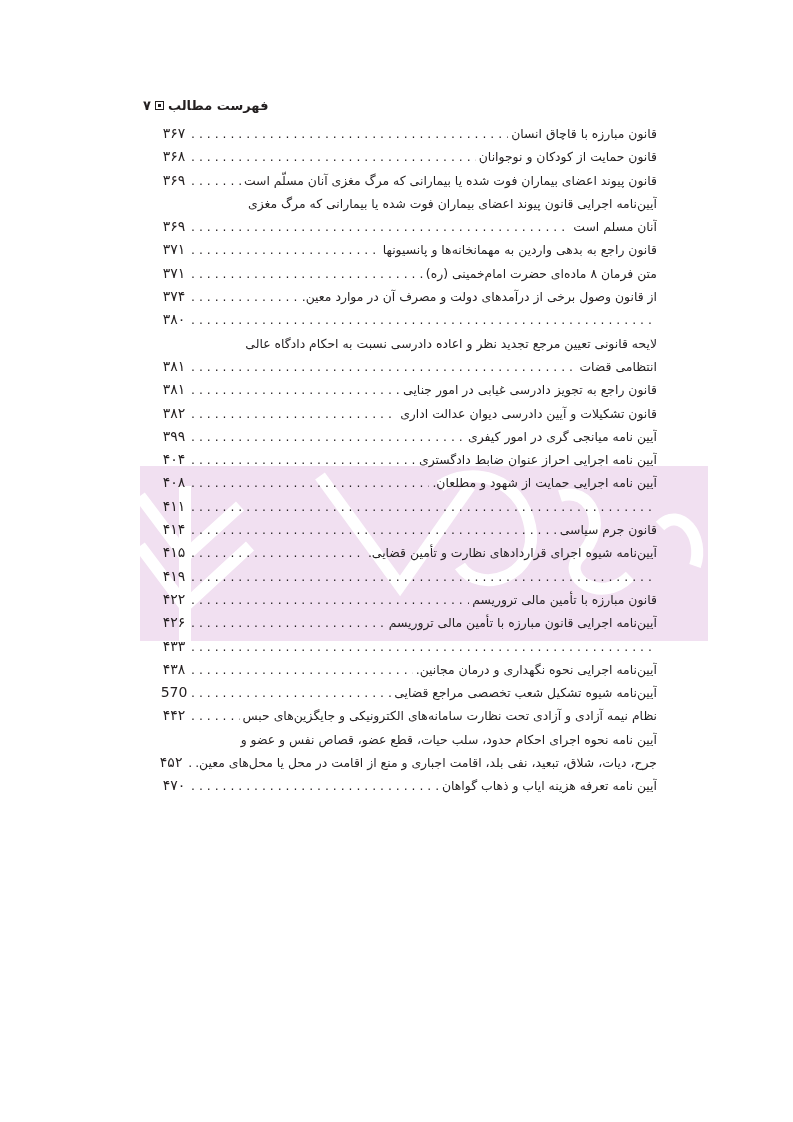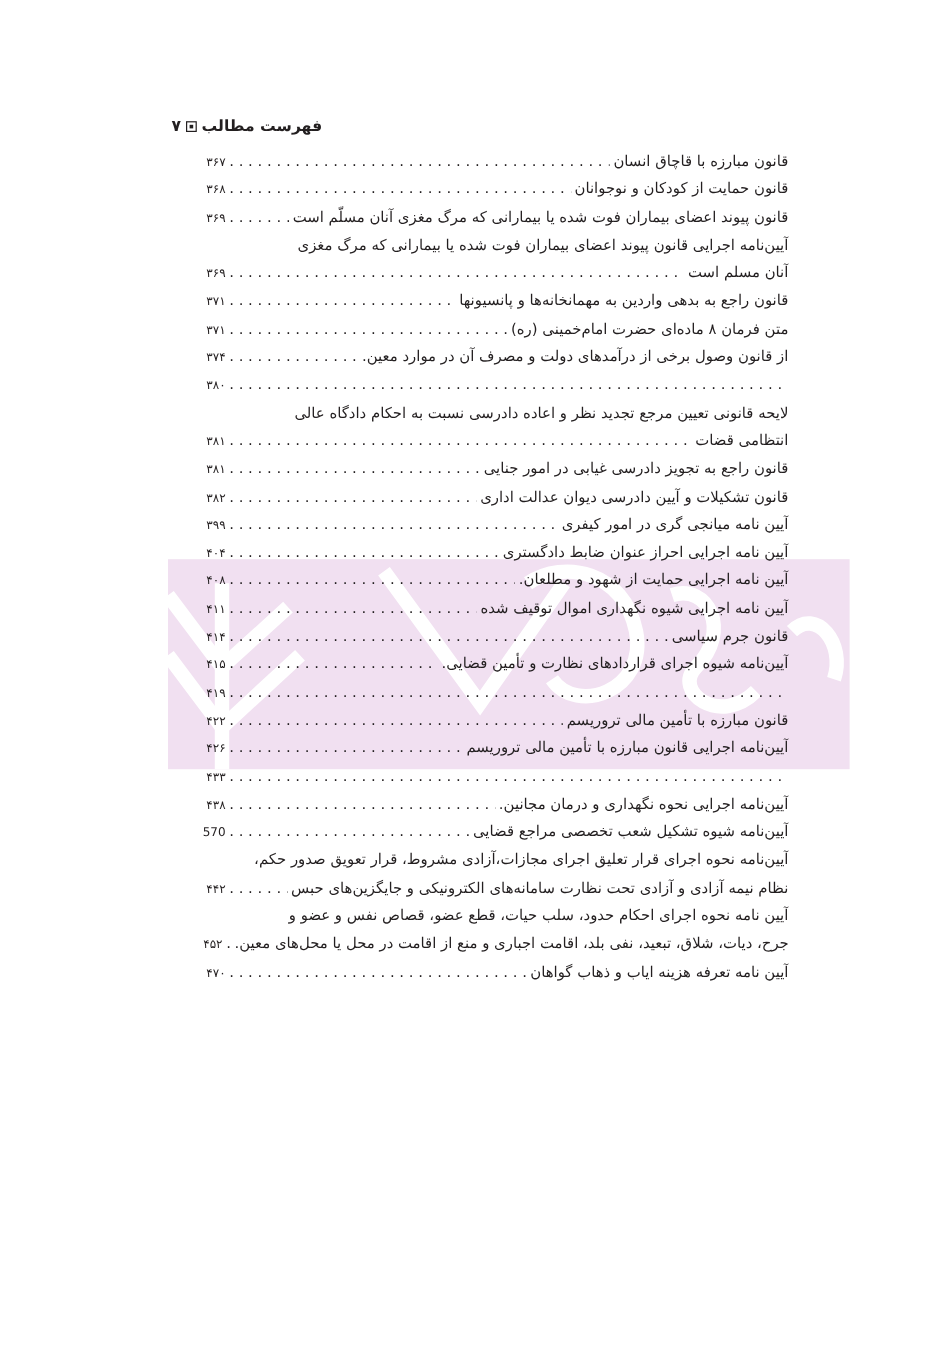--- a/index.html
+++ b/index.html
@@ -13,21 +13,21 @@
   .header .sq { display:inline-block; width:7px; height:7px; border:1px solid #231f20;
                 position:relative; }
   .header .sq::after { content:""; position:absolute; left:2px; top:2px; width:3px; height:3px; background:#231f20; }
   .toc { position:absolute; left:160px; top:122px; width:497px; direction:rtl; }
   .row { display:flex; align-items:baseline; height:23.3px; font-size:12.4px; line-height:23.3px;
          white-space:nowrap; overflow:hidden; }
   .row .title { flex:0 0 auto; }
   .row .dots { flex:1 1 auto; overflow:hidden; letter-spacing:2px; color:#231f20; margin:0 3px;
                text-align:left; direction:ltr; }
   .row .dots::before { content:". . . . . . . . . . . . . . . . . . . . . . . . . . . . . . . . . . . . . . . . . . . . . . . . . . . . . . . . . . . . . . . . . . . . ."; white-space:nowrap; letter-spacing:0; }
-  .row .page { flex:0 0 auto; font-size:10px; min-width:28px; text-align:right; }
+  .row .page { flex:0 0 auto; font-size:14px; min-width:28px; text-align:center; }
   .row.cont { }
 </style>
 </head>
 <body>
 
 <div class="watermark">
   <svg width="568" height="175" viewBox="0 0 568 175">
     <g fill="none" stroke="#ffffff" stroke-width="12">
       <path d="M45 20 L45 175"></path>
       <path d="M0 30 L45 90 L100 40"></path>
@@ -117,21 +117,20 @@
       <span class="title">آیین نامه اجرایی احراز عنوان ضابط دادگستری</span>
       <span class="dots"></span>
       <span class="page">۴۰۴</span>
     </div>
   <div class="row">
       <span class="title">آیین نامه اجرایی حمایت از شهود و مطلعان.</span>
       <span class="dots"></span>
       <span class="page">۴۰۸</span>
     </div>
   <div class="row">
-      <span class="title">آیین نامه اجرایی شیوه نگهداری اموال توقیف شده</span>
       <span class="dots"></span>
       <span class="page">۴۱۱</span>
     </div>
   <div class="row">
       <span class="title">قانون جرم سیاسی</span>
       <span class="dots"></span>
       <span class="page">۴۱۴</span>
     </div>
   <div class="row">
       <span class="title">آیین‌نامه شیوه اجرای قراردادهای نظارت و تأمین قضایی.</span>
@@ -159,23 +158,20 @@
   <div class="row">
       <span class="title">آیین‌نامه اجرایی نحوه نگهداری و درمان مجانین.</span>
       <span class="dots"></span>
       <span class="page">۴۳۸</span>
     </div>
   <div class="row">
       <span class="title">آیین‌نامه شیوه تشکیل شعب تخصصی مراجع قضایی</span>
       <span class="dots"></span>
       <span class="page">570</span>
     </div>
-  <div class="row cont">
-      <span class="title">آیین‌نامه نحوه اجرای قرار تعلیق اجرای مجازات،آزادی مشروط، قرار تعویق صدور حکم،</span>
-    </div>
   <div class="row">
       <span class="title">نظام نیمه آزادی و آزادی تحت نظارت سامانه‌های الکترونیکی و جایگزین‌های حبس</span>
       <span class="dots"></span>
       <span class="page">۴۴۲</span>
     </div>
   <div class="row cont">
       <span class="title">آیین نامه نحوه اجرای احکام حدود، سلب حیات، قطع عضو، قصاص نفس و عضو و</span>
     </div>
   <div class="row">
       <span class="title">جرح، دیات، شلاق، تبعید، نفی بلد، اقامت اجباری و منع از اقامت در محل یا محل‌های معین.</span>

